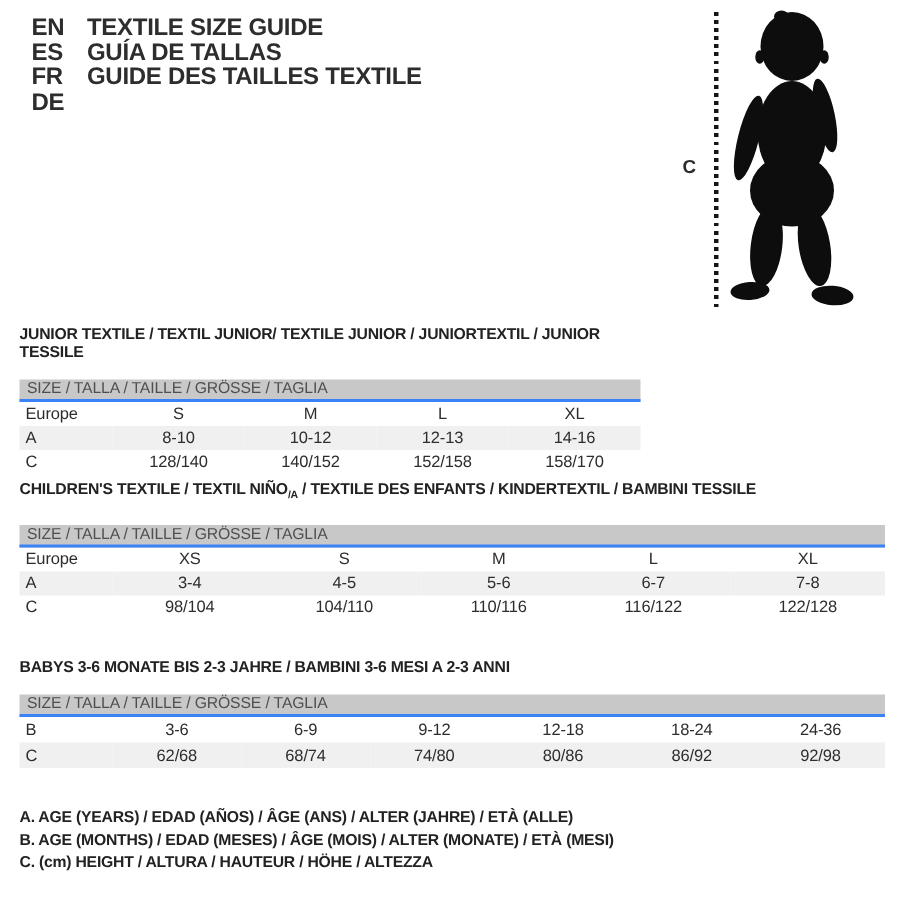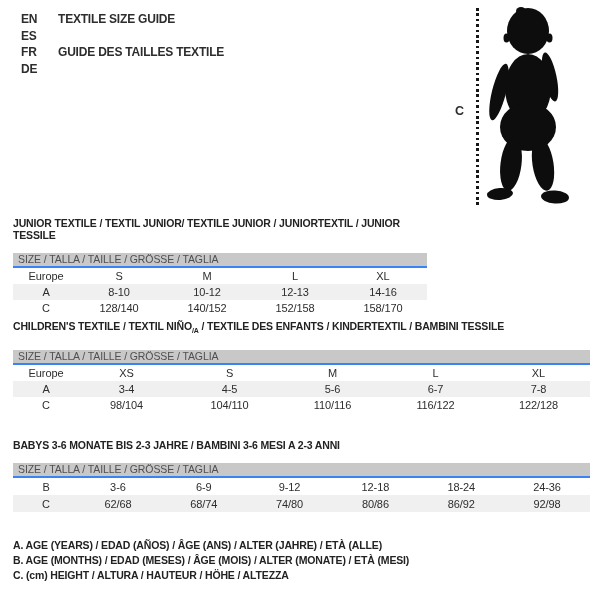--- a/index.html
+++ b/index.html
@@ -10,21 +10,21 @@
     --silhouette:#0d0d0d;
   }
   html,body{margin:0;padding:0;}
   body{
     width:600px;height:600px;position:relative;background:#ffffff;
     font-family:"Liberation Sans","DejaVu Sans",sans-serif;
     color:var(--text);overflow:hidden;
   }
   
   .lang-header{position:absolute;left:21px;top:11px;}
-  .lang-row{display:flex;font-size:12px;line-height:16.5px;font-weight:700;letter-spacing:-0.2px;}
+  .lang-row{display:flex;font-size:16px;line-height:16.5px;font-weight:700;letter-spacing:-0.2px;}
   .lang-code{width:37px;flex:0 0 37px;}
   
   .height-line{
     position:absolute;left:476px;top:8px;width:3px;height:198px;
     background:repeating-linear-gradient(to bottom, #161616 0 2.6px, transparent 2.6px 5.4px);
   }
   .height-label{position:absolute;left:455px;top:104px;font-size:12.5px;font-weight:700;}
   .baby{position:absolute;left:483px;top:6px;}
   .baby ellipse{fill:var(--silhouette);}
   
@@ -36,37 +36,38 @@
   .sec2 .section-title{margin-bottom:13px;}
   .sub{font-size:7px;vertical-align:sub;}
   .size-bar{
     background:var(--bar);color:var(--bar-text);
     font-size:10.5px;height:13px;line-height:13px;padding-left:5px;
     border-bottom:2px solid #3b82f6;letter-spacing:-0.1px;
   }
   table{border-collapse:collapse;table-layout:fixed;width:100%;}
   td{font-size:11px;height:16px;text-align:center;padding:0;color:var(--text);letter-spacing:-0.1px;}
   .sec3 td{height:17px;}
-  td.row-label{text-align:center;padding-left:4px;}
+  td.row-label{text-align:left;padding-left:4px;}
   col.label-col{width:62px;}
   tr:nth-child(even) td{background:var(--stripe);}
   
   .footnotes{position:absolute;left:13px;top:538px;}
   .footnote{font-size:10.5px;line-height:15px;font-weight:700;letter-spacing:-0.15px;color:#222;}
 </style>
 </head>
 <body>
 
 <div class="lang-header">
   <div class="lang-row">
     <span class="lang-code">EN</span>
     <span class="lang-label">TEXTILE SIZE GUIDE</span>
   </div>
   <div class="lang-row">
     <span class="lang-code">ES</span>
+    <span class="lang-label">GUÍA DE TALLAS</span>
   </div>
   <div class="lang-row">
     <span class="lang-code">FR</span>
     <span class="lang-label">GUIDE DES TAILLES TEXTILE</span>
   </div>
   <div class="lang-row">
     <span class="lang-code">DE</span>
   </div>
 </div>
 

